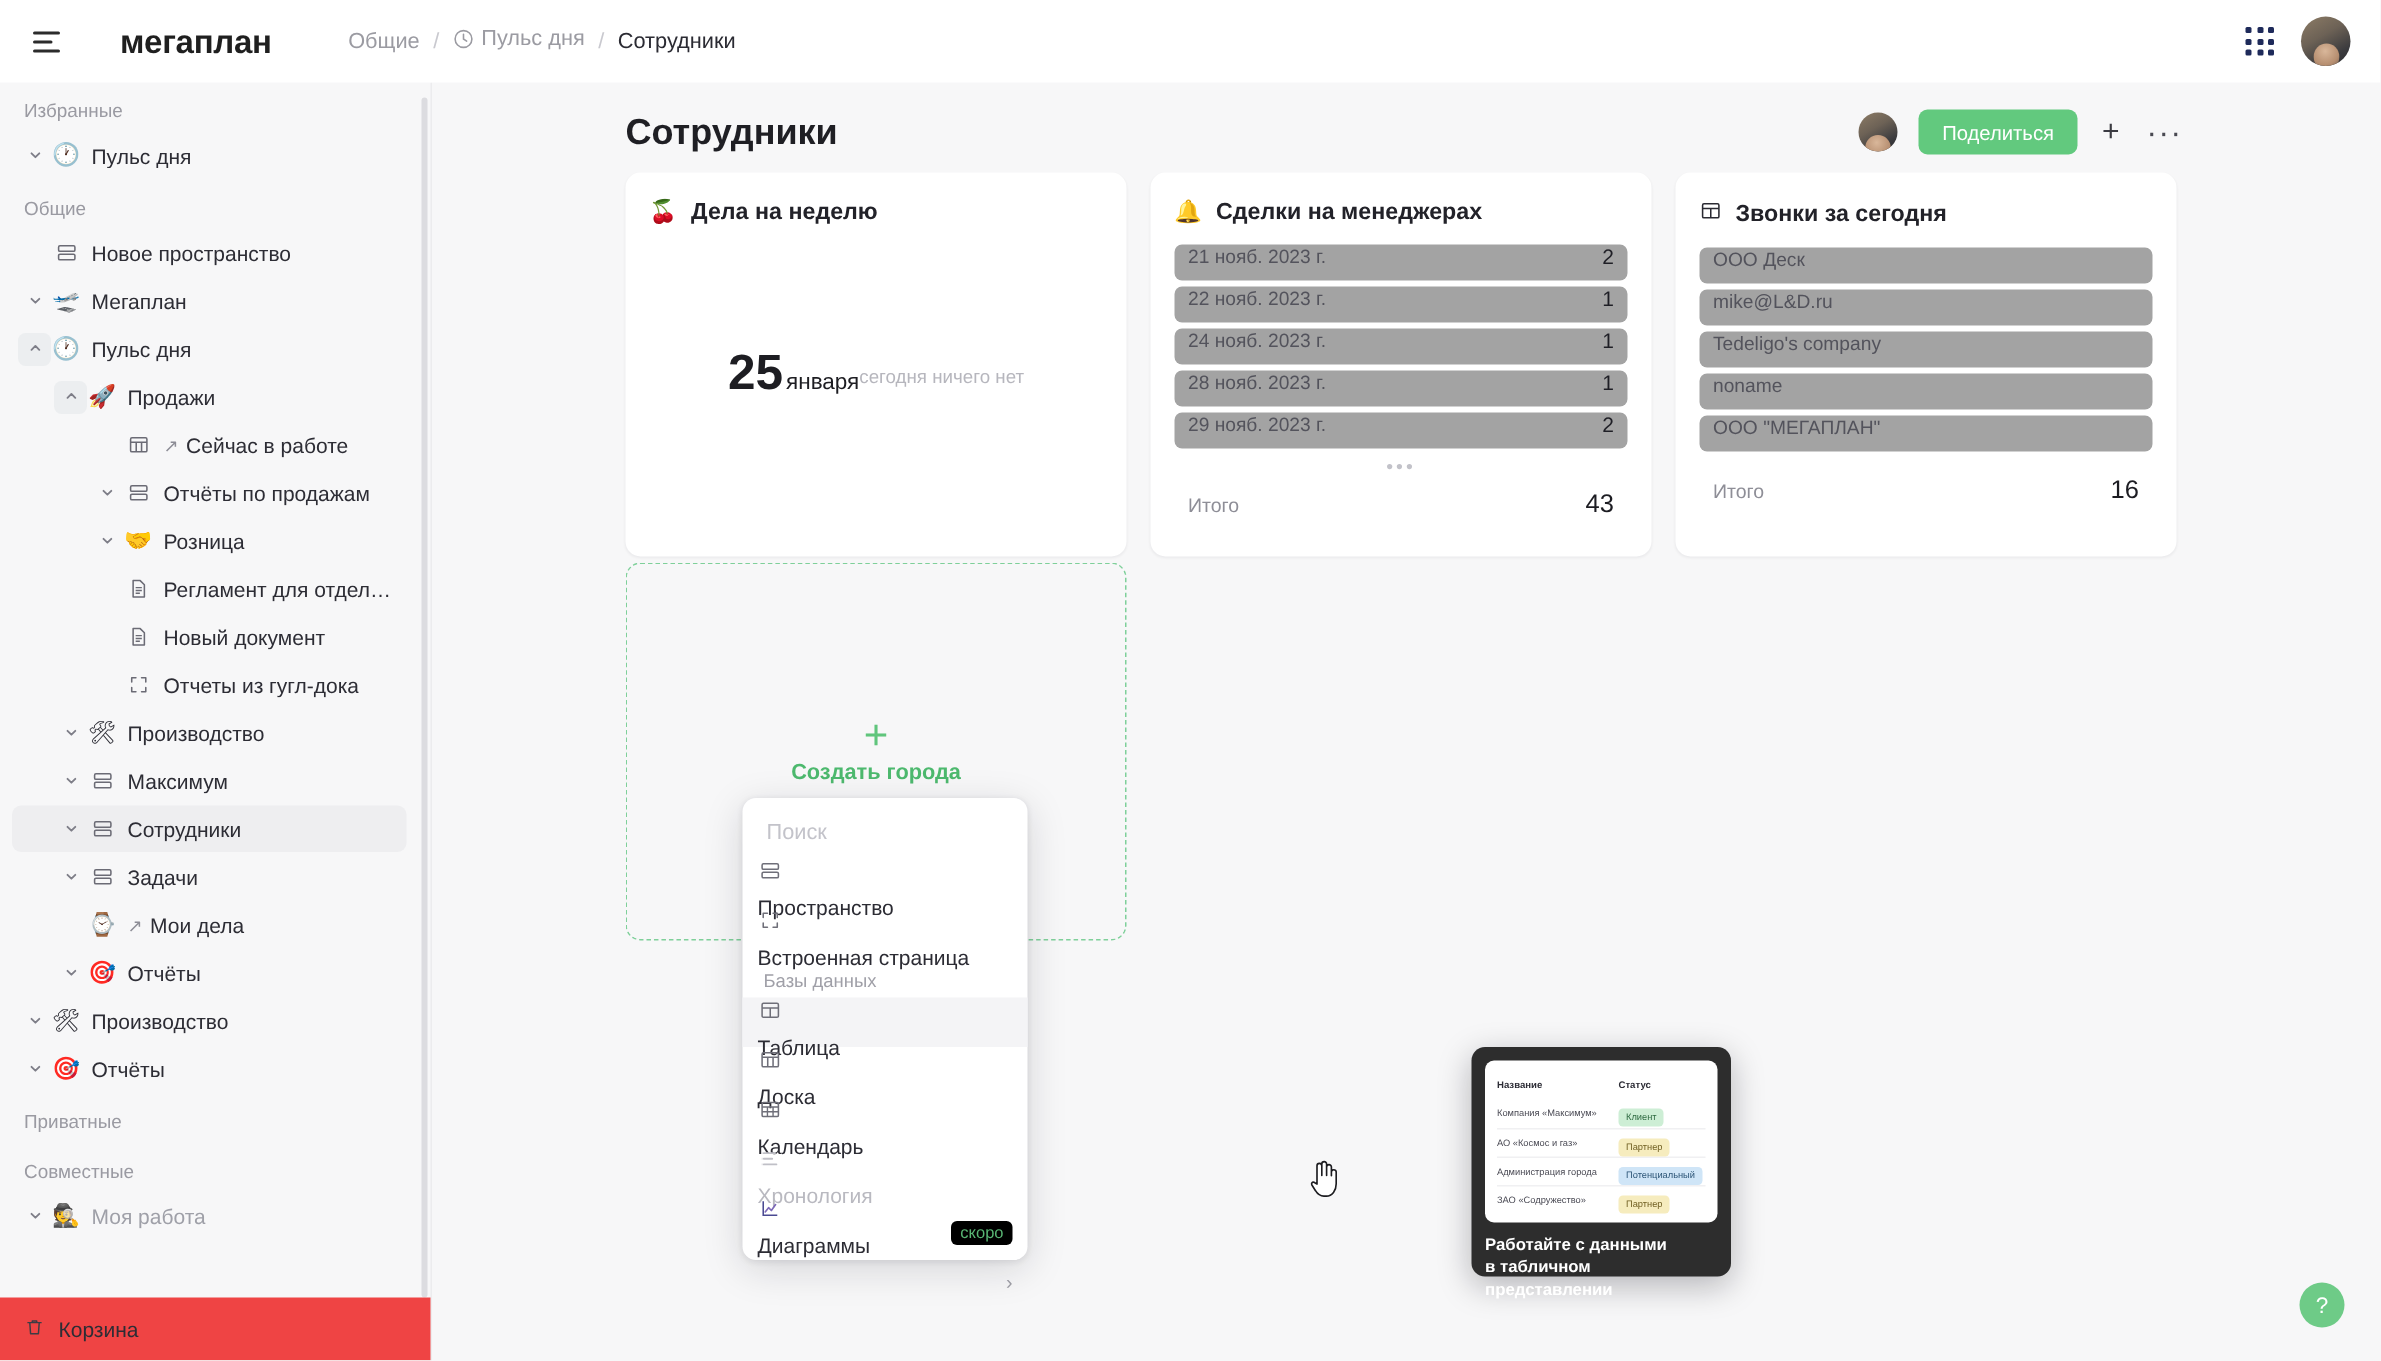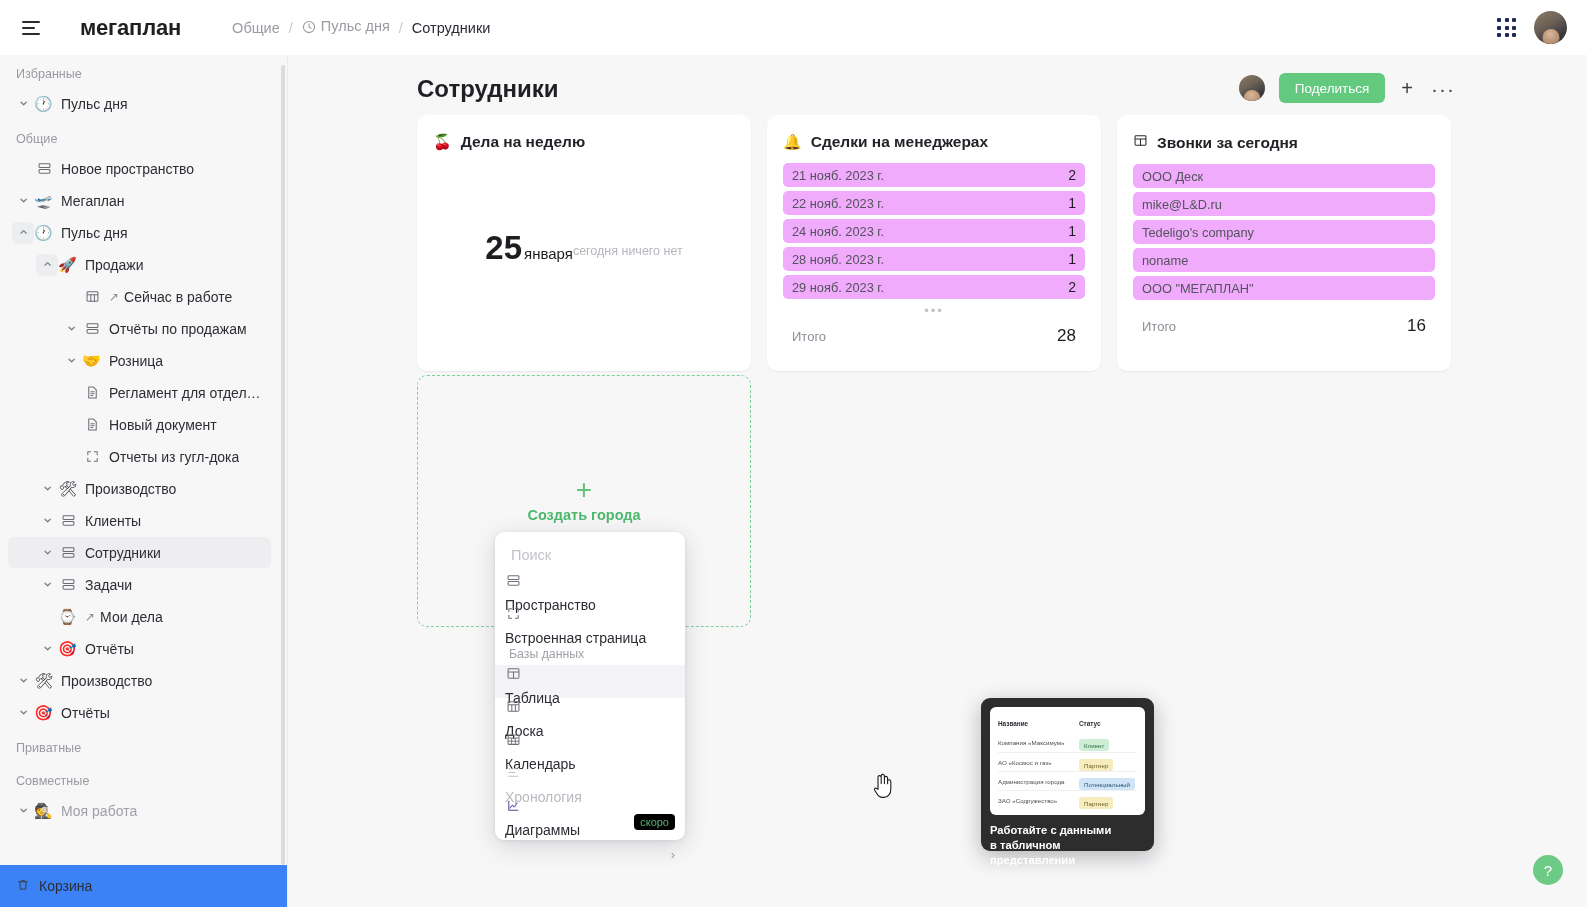--- a/index.html
+++ b/index.html
@@ -72,21 +72,21 @@
   }
   .chev svg { display: block; }
   .chev.boxed { background: #eceef0; }
   .sb-ic { width: 20px; flex: 0 0 20px; display:flex; align-items:center; justify-content:center; margin-right: 7px; }
   .ext-arrow { color: #8d8d96; font-size: 12px; margin-right: 5px; }
   .sb-txt { overflow: hidden; text-overflow: ellipsis; }
 
   .sb-trash {
     position: absolute; left: 0; bottom: 0; width: 288px; height: 42px;
     display: flex; align-items: center; padding-left: 16px; gap: 9px;
-    font-size: 14px; color: #2d2d35; background: #3b82f6; cursor: pointer;
+    font-size: 14px; color: #2d2d35; background: #ef4444; cursor: pointer;
   }
   .sb-thumb {
     position: absolute; right: 2px; top: 10px; width: 4px; height: 800px;
     background: #dcdce0; border-radius: 2px;
   }
 
   
   .main { position: absolute; left: 288px; top: 55px; width: 1299px; height: 852px; background: #f7f7f8; }
   .page-head { position: absolute; left: 129px; top: 20px; font-size: 24px; font-weight: 700; color: #1f1f24; }
   .head-actions { position: absolute; right: 130px; top: 18px; display: flex; align-items: center; gap: 14px; }
@@ -106,22 +106,22 @@
   .card-title { display: flex; align-items: center; gap: 9px; font-size: 15.5px; font-weight: 700; color: #222229; margin-bottom: 12px; }
   .emoji { font-size: 15px; line-height: 1; }
 
   .dealbox { display:flex; flex-direction: row; align-items: center; justify-content: center; height: 168px; }
   .bigdate { font-size: 33px; font-weight: 700; color: #1d1d22; line-height: 1; }
   .bigdate small { font-size: 15px; font-weight: 400; margin-left: 2px; }
   .nothing { font-size: 12.5px; color: #b6b6bd; margin-top: 7px; }
 
   .rows { display: flex; flex-direction: column; gap: 4px; }
   .row {
-    display: flex; align-items: center; justify-content: space-between;
-    background: #f0abfc; border-radius: 5px; height: 24px; padding: 0 9px;
+    display: flex; align-items: flex-start; justify-content: space-between;
+    background: #a3a3a3; border-radius: 5px; height: 24px; padding: 0 9px;
     font-size: 12.8px; color: #53535c;
   }
   .row .val { font-size: 14px; color: #1f1f26; }
   .ellipsis-row { text-align: center; color: #c2c2c9; font-size: 13px; letter-spacing: 2px; padding: 4px 0 2px; }
   .total {
     display: flex; align-items: center; justify-content: space-between;
     padding: 6px 9px 0 9px; font-size: 13px; color: #8e8e97;
   }
   .total .val { font-size: 17px; color: #1c1c22; }
 
@@ -369,21 +369,21 @@
     <svg width="13" height="13" viewBox="0 0 13 13">
               <path d="M4 5.2L6.6 7.8 9.2 5.2" fill="none" stroke="#7e7e88" stroke-width="1.25" stroke-linecap="round" stroke-linejoin="round"></path>
             </svg>
           </span>
           <span class="sb-ic">
             <svg width="15" height="15" viewBox="0 0 16 16">
               <rect x="2.2" y="3" width="11.6" height="4" rx="1" fill="none" stroke="#6b6b75" stroke-width="1.1"></rect>
               <rect x="2.2" y="9" width="11.6" height="4" rx="1" fill="none" stroke="#6b6b75" stroke-width="1.1"></rect>
             </svg>
           </span>
-          <span class="sb-txt">Клиенты</span>
+          <span class="sb-txt">Максимум</span>
         </div>
         <div class="sb-item active" style="padding-left: 28px;">
           <span class="chev">
     <svg width="13" height="13" viewBox="0 0 13 13">
               <path d="M4 5.2L6.6 7.8 9.2 5.2" fill="none" stroke="#7e7e88" stroke-width="1.25" stroke-linecap="round" stroke-linejoin="round"></path>
             </svg>
           </span>
           <span class="sb-ic">
             <svg width="15" height="15" viewBox="0 0 16 16">
               <rect x="2.2" y="3" width="11.6" height="4" rx="1" fill="none" stroke="#6b6b75" stroke-width="1.1"></rect>
@@ -517,21 +517,21 @@
         <span class="val">1</span>
             </div>
             <div class="row">
         <span>29 нояб. 2023 г.</span>
         <span class="val">2</span>
             </div>
           </div>
           <div class="ellipsis-row">•••</div>
       <div class="total">
         <span>Итого</span>
-        <span class="val">28</span>
+        <span class="val">43</span>
       </div>
         </div>
         <div class="card tall">
           <div class="card-title">
       <span><svg width="15" height="15" viewBox="0 0 16 16">
                 <rect x="2.2" y="3" width="11.6" height="10" rx="1" fill="none" stroke="#2a2a32" stroke-width="1.1"></rect>
                 <path d="M2.2 6.4h11.6M8 6.4V13" stroke="#2a2a32" stroke-width="1.1"></path>
               </svg></span>
       <span>Звонки за сегодня</span>
     </div>

